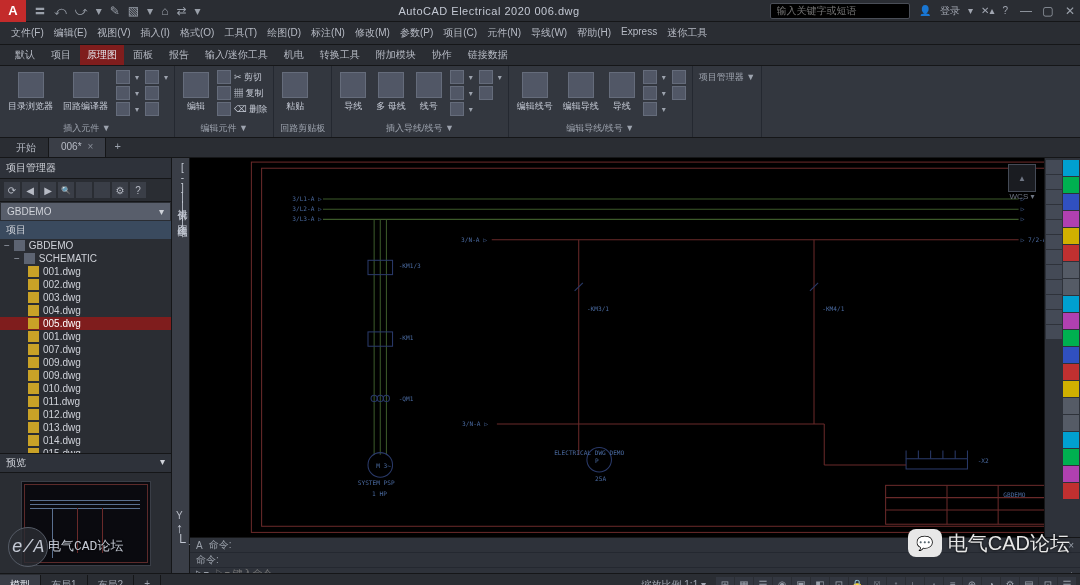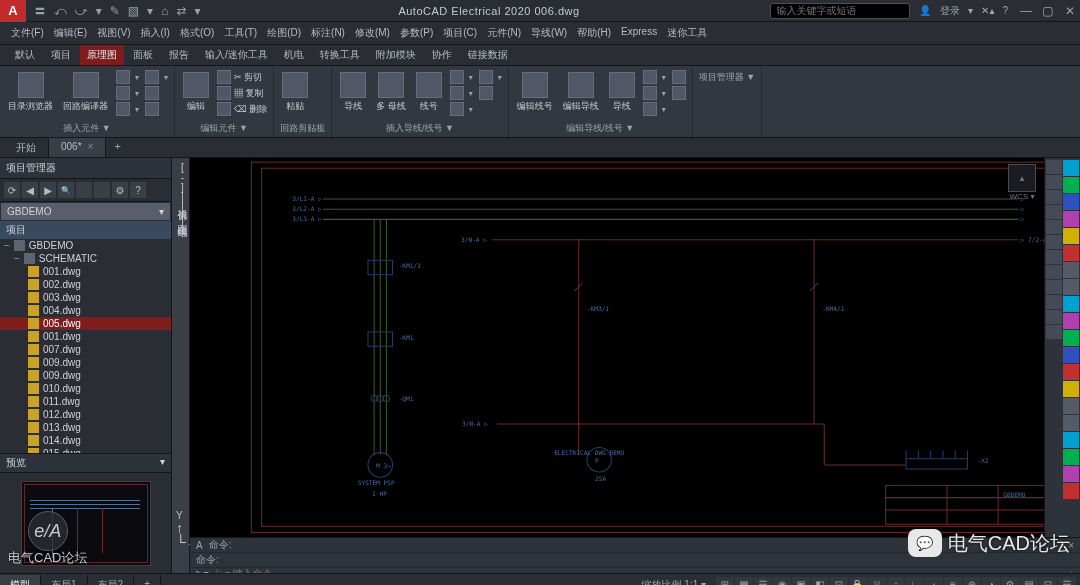--- a/index.html
+++ b/index.html
@@ -161,21 +161,21 @@
 .status .tabs span { padding: 3px 10px; border-right: 1px solid #151618; cursor: pointer; }
 .status .tabs span.active { background: #3a3e47; color: #e7eaf1; }
 .status .mid { flex: 1; }
 .status .sbi { display: flex; gap: 1px; padding: 0 4px; }
 .status .sbi span { width: 18px; height: 16px; background: #333740; display: inline-flex;
   align-items: center; justify-content: center; cursor: pointer; font-size: 10px; color: #9aa0aa; }
 .status .zoom { padding: 0 6px; }
 
 
 .wm-logo { position: absolute; left: 8px; bottom: 18px;
-  font-size: 14px; color: #c4c9d4; display: flex; flex-direction: column; align-items: center; z-index: 20; }
+  font-size: 14px; color: #c4c9d4; display: flex; flex-direction: row; align-items: center; z-index: 20; font-family: Liberation Mono, monospace; }
 .wm-logo .circ { width: 40px; height: 40px; border-radius: 50%;
   background: #2a2d33cc; border: 1px solid #555b66; display: flex;
   align-items: center; justify-content: center; font-style: italic; font-size: 18px; }
 .wm-logo .txt { font-size: 13px; margin-top: -2px; text-shadow: 0 0 2px #000; }
 .wm-wx { position: absolute; right: 10px; bottom: 28px; display: flex;
   align-items: center; gap: 6px; z-index: 20; }
 .wm-wx .bubble { width: 34px; height: 28px; background: #e8e8e8; border-radius: 8px;
   display: flex; align-items: center; justify-content: center; font-size: 14px; color: #555; }
 .wm-wx .txt { font-size: 20px; color: #e8e8e8; text-shadow: 0 0 3px #000; }
 

